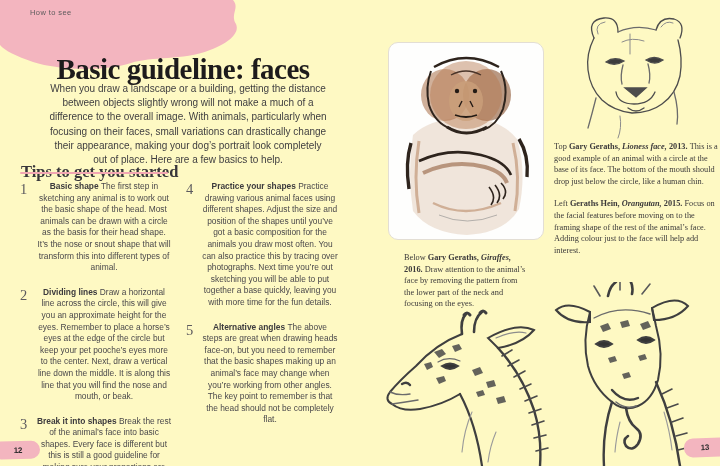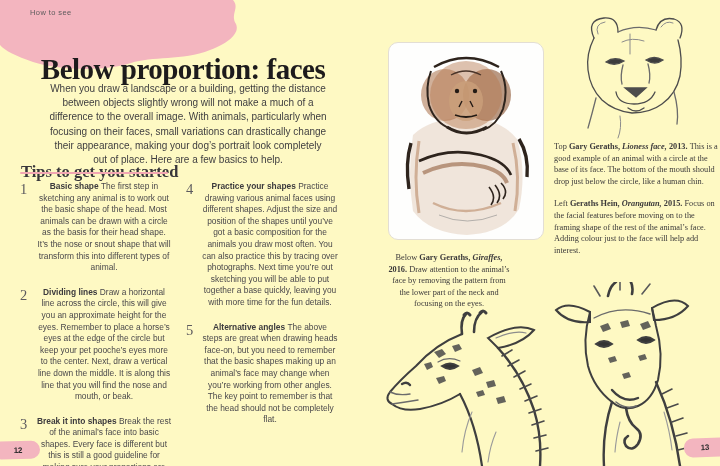--- a/index.html
+++ b/index.html
@@ -44,35 +44,35 @@
     position:absolute;left:388px;top:42px;width:156px;height:198px;
     background:#fefefd;border:1px solid #e3ded4;border-radius:10px;box-sizing:border-box;overflow:hidden;
   }
   .lioness{position:absolute;left:560px;top:12px;width:152px;height:127px;}
   .captions-col{position:absolute;left:554px;top:141px;width:164px;display:flex;flex-direction:column;gap:11px;}
   .cap{
     font-family:"Liberation Serif",serif;font-size:8.3px;line-height:1.4;color:#3b393a;margin:0;
   }
   .cap .artist,.cap .year{font-weight:bold;margin-top:30px;}
   .cap .work{font-weight:bold;font-style:italic;}
-  .cap-giraffes{position:absolute;left:388px;top:252px;width:122px;text-align:center;}
+  .cap-giraffes{position:absolute;left:404px;top:252px;width:122px;}
   .giraffes{position:absolute;left:376px;top:282px;width:344px;height:184px;}
   svg{display:block;}
 </style>
 </head>
 <body>
 
 <div id="spread">
 
   <svg class="blob-top" viewBox="0 0 252 78" preserveAspectRatio="none">
     <path d="M0,0 L233,0 C240,8 230,14 236,24 C240,33 229,43 210,50 C182,61 152,56 131,63 C102,72 58,70 33,62 C16,56 5,51 0,45 Z" fill="#f3b5bf"></path>
   </svg>
   <div class="kicker">How to see</div>
 
-  <h1 class="title">Below proportion: faces</h1>
+  <h1 class="title">Basic guideline: faces</h1>
   <p class="intro">When you draw a landscape or a building, getting the distance between objects slightly wrong will not make a much of a difference to the overall image. With animals, particularly when focusing on their faces, small variations can drastically change their appearance, making your dog’s portrait look completely out of place. Here are a few basics to help.</p>
 
   <h2 class="tips-heading">Tips to get you started</h2>
   <div class="tips-rule"></div>
 
   <div class="tips-col col-1">
     <div class="tip">
       <div class="tip-num">1</div>
       <div class="tip-text"><span class="tip-lead">Basic shape </span><span>The first step in sketching any animal is to work out the basic shape of the head. Most animals can be drawn with a circle as the basis for their head shape. It’s the nose or snout shape that will transform this into different types of animal.</span></div>
     </div>

